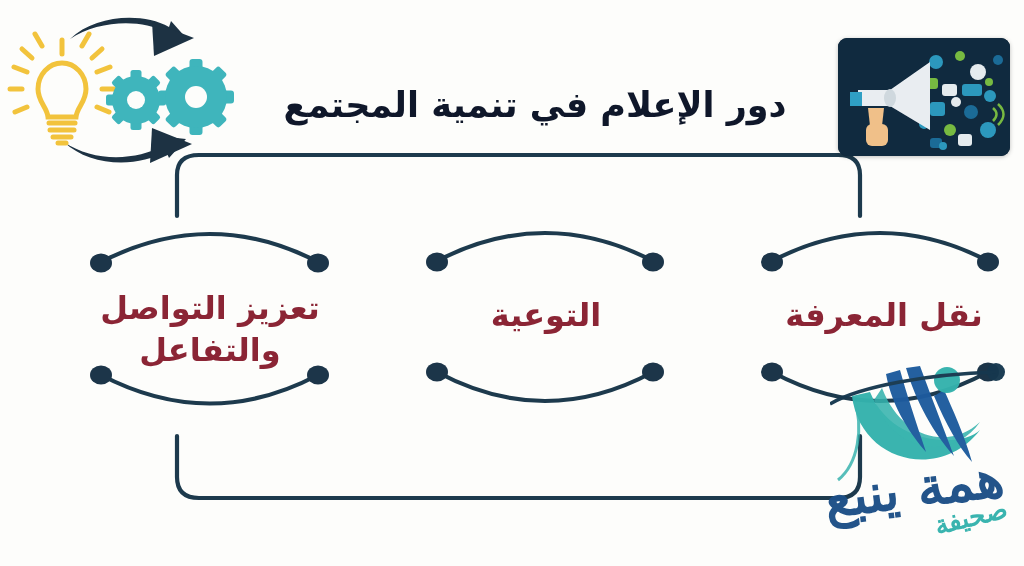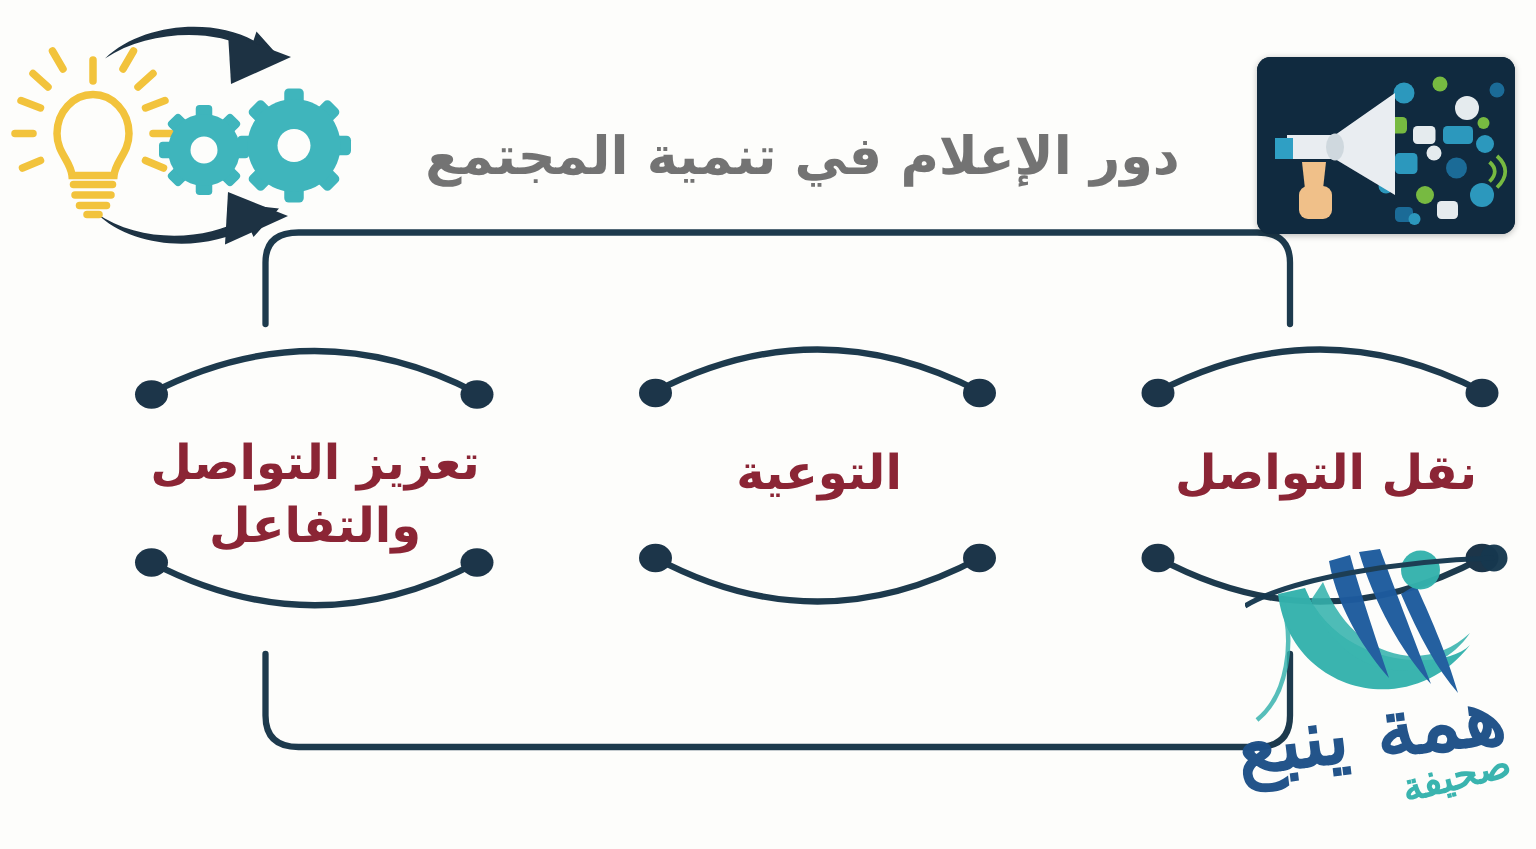--- a/index.html
+++ b/index.html
@@ -14,21 +14,21 @@
 
   
   .layer{position:absolute;left:0;top:0;width:1024px;height:566px;}
   svg.layer{pointer-events:none;}
 
   
   #title{
     position:absolute;
     left:300px;top:74px;width:470px;height:62px;
     display:flex;align-items:center;justify-content:center;
-    color:#737373;
+    color:#0f172a;
     font-size:35px;
     font-weight:bold;
     direction:rtl;
     letter-spacing:0px;
     line-height:1.15;
     white-space:nowrap;
     font-family:"DejaVu Sans","Liberation Sans",sans-serif;
   }
 
   
@@ -126,21 +126,21 @@
       <ellipse cx="988" cy="262" rx="11" ry="9.5"></ellipse>
       <ellipse cx="772" cy="372" rx="11" ry="9.5"></ellipse>
       <ellipse cx="988" cy="372" rx="11" ry="9.5"></ellipse>
     </g>
   </svg>
 
   <div id="title">دور الإعلام في تنمية المجتمع</div>
 
   <div class="node-label" id="label-0">تعزيز التواصل والتفاعل</div>
   <div class="node-label" id="label-1">التوعية</div>
-  <div class="node-label" id="label-2">نقل التواصل</div>
+  <div class="node-label" id="label-2">نقل المعرفة</div>
 
   <svg id="idea-icon" viewBox="0 0 250 165">
 
     <g fill="#1d3243">
       <path d="M68,29 C96,10 140,9 163,22 L159,32 L186,30 L169,11 L167,17
                C140,2 93,5 68,29 Z"></path>
       <path d="M62,132 C92,153 136,150 160,136 L156,126 L184,129 L167,148
                L164,141 C136,158 88,157 62,132 Z"></path>
     </g>
 

